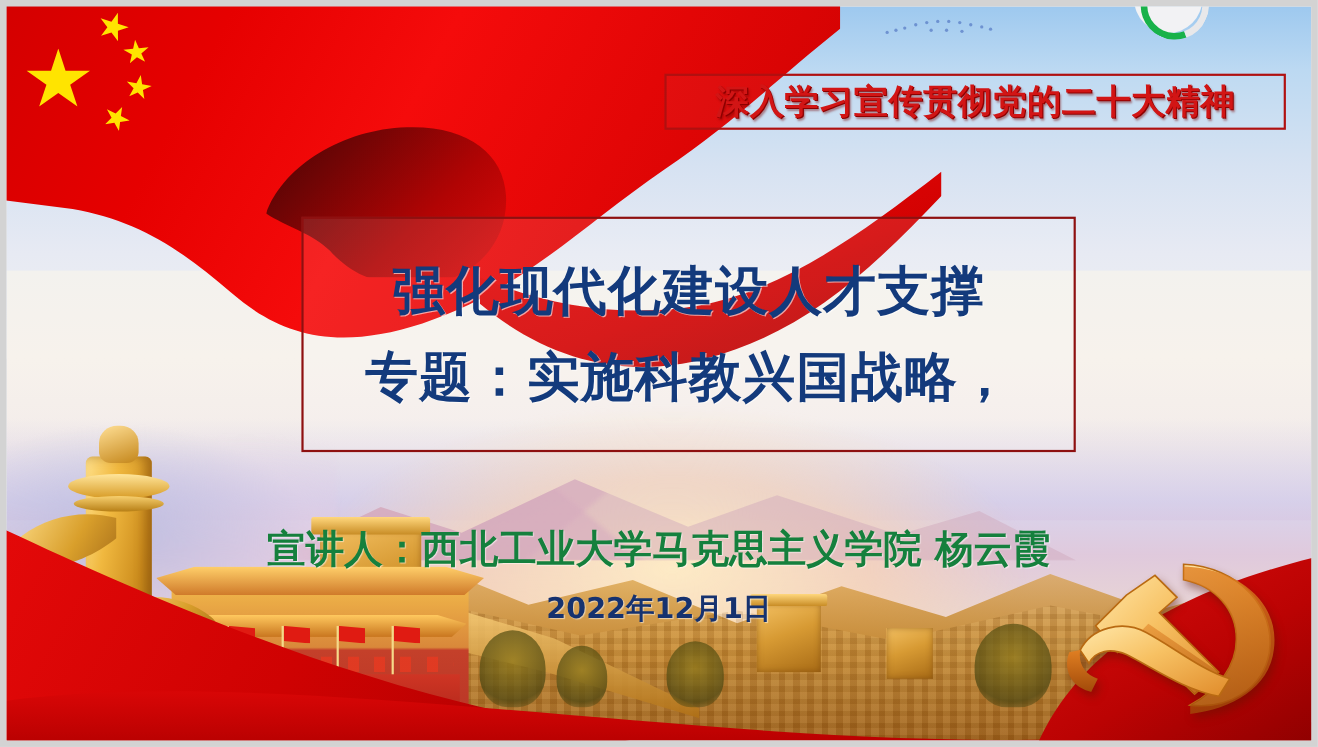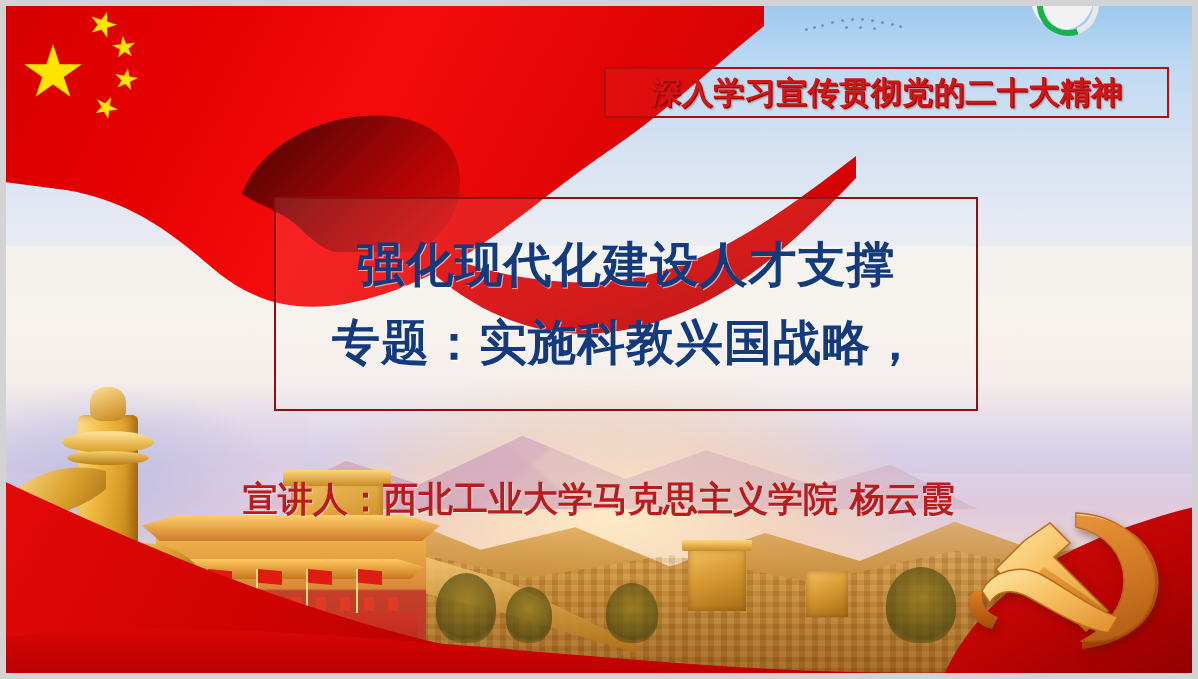--- a/index.html
+++ b/index.html
@@ -218,21 +218,21 @@
     display:flex;flex-direction:column;align-items:center;justify-content:center;
     gap:14px;background:rgba(255,255,255,0.10);
   }
   .title-line{
     font-size:48px;font-weight:bold;color:#133a7c;letter-spacing:1px;
     text-shadow:1px 1px 0 rgba(255,255,255,.6);white-space:nowrap;
   }
 
   .presenter{
     position:absolute;left:0;top:470px;width:100%;text-align:center;
-    font-size:35px;font-weight:bold;color:#b91c1c;white-space:nowrap;
+    font-size:35px;font-weight:bold;color:#15803d;white-space:nowrap;
     text-shadow:1px 1px 1px rgba(255,255,255,.55);
   }
   .date{
     position:absolute;left:0;top:530px;width:100%;text-align:center;
     font-size:26px;font-weight:bold;color:#16326f;white-space:nowrap;
     text-shadow:1px 1px 1px rgba(255,255,255,.55);
   }
 </style>
 </head>
 <body>
@@ -350,15 +350,16 @@
     <div class="banner-box">
       <div class="banner-text">深入学习宣传贯彻党的二十大精神</div>
     </div>
 
     <div class="title-box">
       <div class="title-line">强化现代化建设人才支撑</div>
       <div class="title-line">专题：实施科教兴国战略，</div>
     </div>
 
     <div class="presenter">宣讲人：西北工业大学马克思主义学院  杨云霞</div>
+    <div class="date">2022年12月1日</div>
 
   </div>
 </div>
 
 </body></html>

